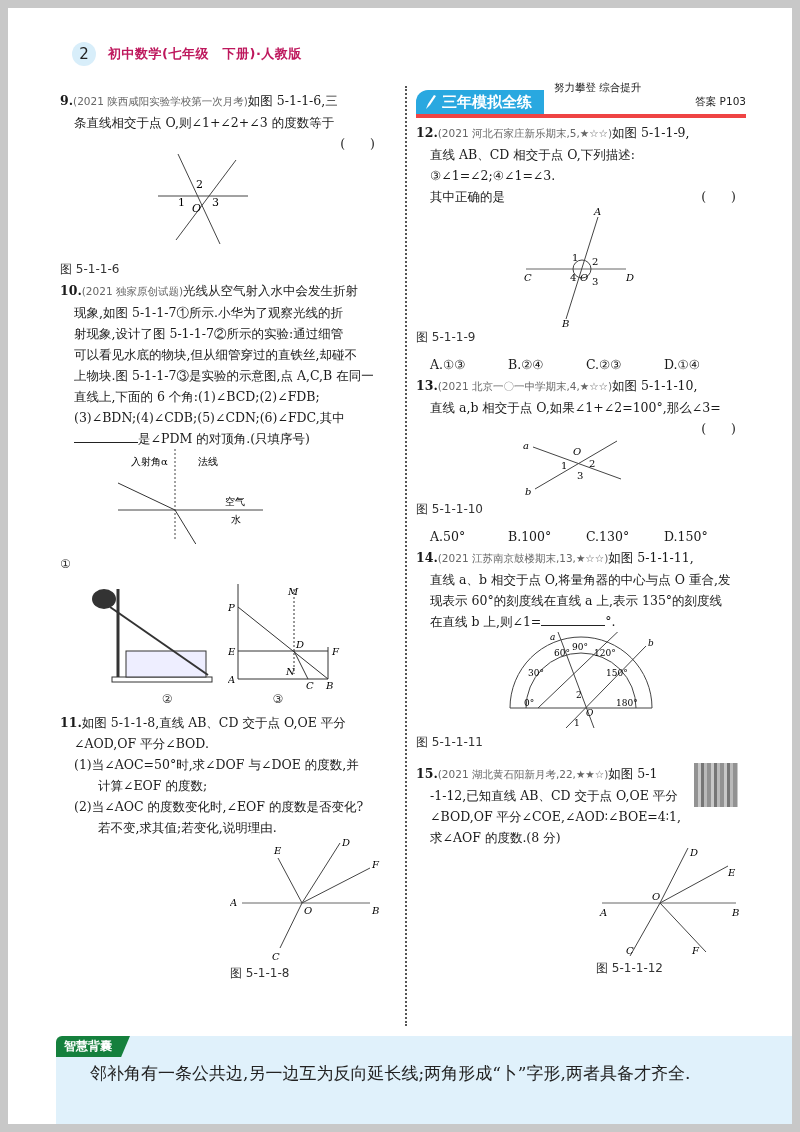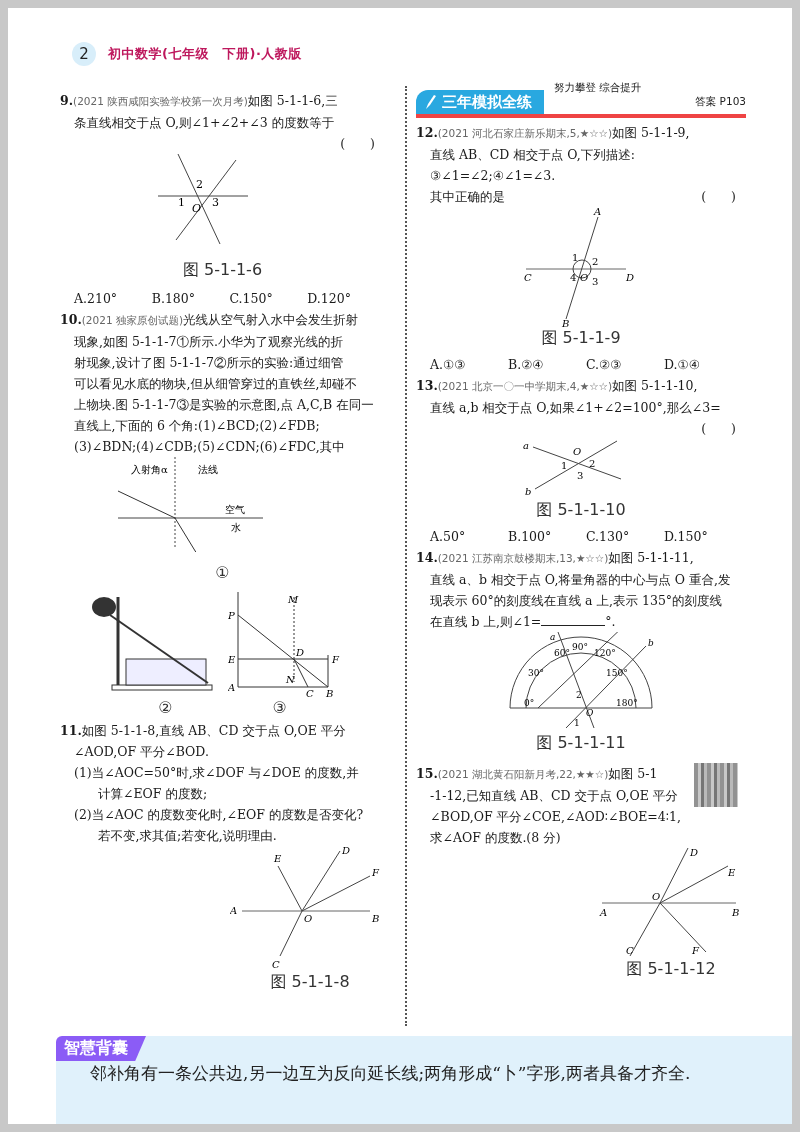--- a/index.html
+++ b/index.html
@@ -14,31 +14,31 @@
   .left { left:52px; top:82px; width:325px; }
   .right { left:408px; top:82px; width:330px; }
   .q { position:relative; }
   .qn { font-weight:bold; font-family:"DejaVu Serif",serif; }
   .src { font-family:"DejaVu Sans",sans-serif; font-size:10.5px; color:#666; }
   .ind { padding-left:14px; }
   .paren { text-align:right; padding-right:10px; }
   .opts { display:flex; padding-left:14px; }
   .opts span { width:78px; }
   .fig { display:block; margin:0 auto; }
-  .cap { text-align:center; font-size:16px; color:#333; font-family:"DejaVu Sans",sans-serif; }
+  .cap { text-align:left; font-size:12px; color:#333; font-family:"DejaVu Sans",sans-serif; }
   .banner { display:flex; align-items:flex-end; border-bottom:4px solid #ef4444; height:24px; margin-bottom:4px; }
   .ban-tag { background:#29a8e0; color:#fff; font-family:"DejaVu Sans",sans-serif; font-size:15px; font-weight:bold; padding:0 12px 0 8px; height:24px; line-height:24px; border-radius:12px 0 0 0; display:flex; align-items:center; }
   .pencil { width:12px; height:16px; margin-right:6px; }
   .ban-sub { font-family:"DejaVu Sans",sans-serif; font-size:10.5px; color:#222; margin-left:10px; padding-bottom:16px; }
   .ban-ans { font-family:"DejaVu Sans",sans-serif; font-size:10.5px; color:#222; margin-left:auto; padding-bottom:2px; }
   .qr { position:absolute; right:8px; top:0; width:44px; height:44px;
         background: repeating-linear-gradient(90deg,#777 0 4px,#bbb 4px 7px,#555 7px 10px,#aaa 10px 13px),
                     #999; filter:grayscale(1); opacity:0.8; }
   .footer { position:absolute; left:56px; top:1036px; width:736px; height:88px; background:#e0f1fb; border-top-left-radius:20px; }
-  .foot-tag { position:absolute; left:0; top:0; background:#8b5cf6; color:#fff; font-size:16px; font-weight:bold; padding:2px 18px 2px 8px; clip-path:polygon(0 0,100% 0,88% 100%,0 100%); font-family:"DejaVu Sans",sans-serif; border-top-left-radius:6px; }
+  .foot-tag { position:absolute; left:0; top:0; background:#15803d; color:#fff; font-size:12px; font-weight:bold; padding:2px 18px 2px 8px; clip-path:polygon(0 0,100% 0,88% 100%,0 100%); font-family:"DejaVu Sans",sans-serif; border-top-left-radius:6px; }
   .foot-text { position:absolute; left:34px; top:26px; font-size:17px; color:#222; }
   .blank { display:inline-block; width:64px; border-bottom:1px solid #222; height:12px; vertical-align:baseline; }
   svg text { font-family:"DejaVu Serif",serif; }
 </style>
 </head>
 <body>
 
 <div class="page">
 
   <div class="hdr">
@@ -57,36 +57,31 @@
       <svg class="fig" width="130" height="105" viewBox="0 0 130 105">
         <line x1="0" y1="42" x2="90" y2="42" stroke="#444" stroke-width="1"></line>
         <line x1="20" y1="0" x2="62" y2="90" stroke="#444" stroke-width="1"></line>
         <line x1="78" y1="6" x2="18" y2="86" stroke="#444" stroke-width="1"></line>
         <text x="38" y="34" font-size="11">2</text>
         <text x="20" y="52" font-size="11">1</text>
         <text x="54" y="52" font-size="11">3</text>
         <text x="34" y="58" font-size="11" font-style="italic">O</text>
       </svg>
       <div class="cap">图 5-1-1-6</div>
-      <div class="opts" style="margin-top:8px">
-        <span>A.210°</span>
-        <span>B.180°</span>
-        <span>C.150°</span>
-        <span>D.120°</span>
-      </div>
     </div>
 
     <div class="q">
       <div><span class="qn">10.</span><span class="src">(2021 独家原创试题)</span><span>光线从空气射入水中会发生折射</span></div>
       <div class="ind">现象,如图 5-1-1-7①所示.小华为了观察光线的折</div>
       <div class="ind">射现象,设计了图 5-1-1-7②所示的实验:通过细管</div>
       <div class="ind">可以看见水底的物块,但从细管穿过的直铁丝,却碰不</div>
       <div class="ind">上物块.图 5-1-1-7③是实验的示意图,点 A,C,B 在同一</div>
       <div class="ind">直线上,下面的 6 个角:(1)∠BCD;(2)∠FDB;</div>
       <div class="ind">(3)∠BDN;(4)∠CDB;(5)∠CDN;(6)∠FDC,其中</div>
+      <div class="ind"><span class="blank"></span><span>是∠PDM 的对顶角.(只填序号)</span></div>
 
       <svg class="fig" width="260" height="95" viewBox="0 0 260 95">
         <line x1="82" y1="0" x2="82" y2="90" stroke="#444" stroke-dasharray="2,2"></line>
         <line x1="25" y1="61" x2="170" y2="61" stroke="#444"></line>
         <line x1="25" y1="34" x2="82" y2="61" stroke="#333"></line>
         <line x1="82" y1="61" x2="115" y2="115" stroke="#333"></line>
         <text x="38" y="16" font-size="10">入射角α</text>
         <text x="105" y="16" font-size="10">法线</text>
         <text x="132" y="56" font-size="10">空气</text>
         <text x="138" y="74" font-size="10">水</text>

